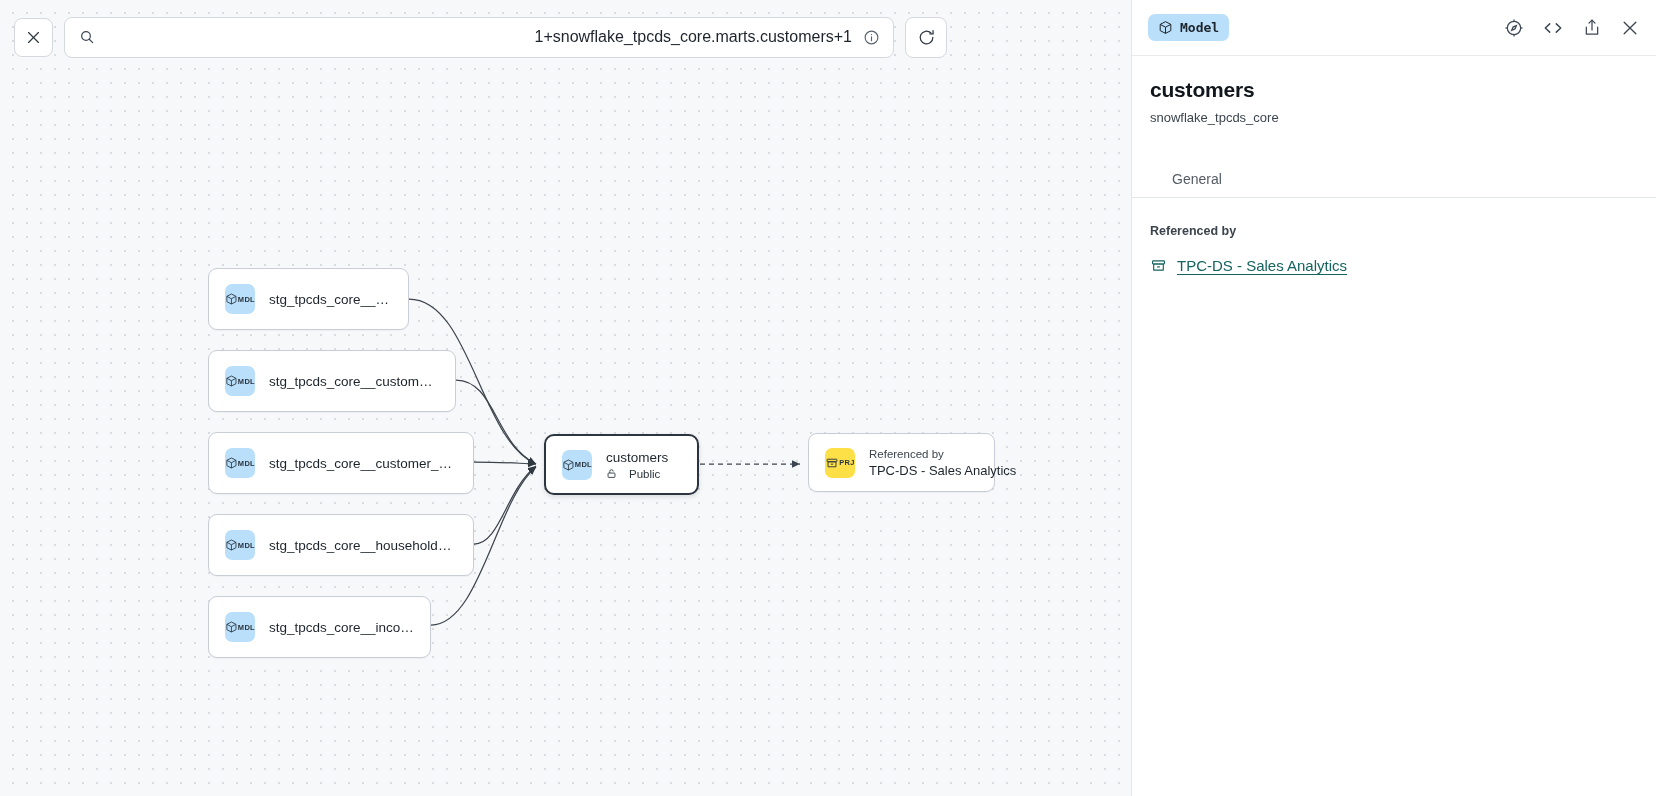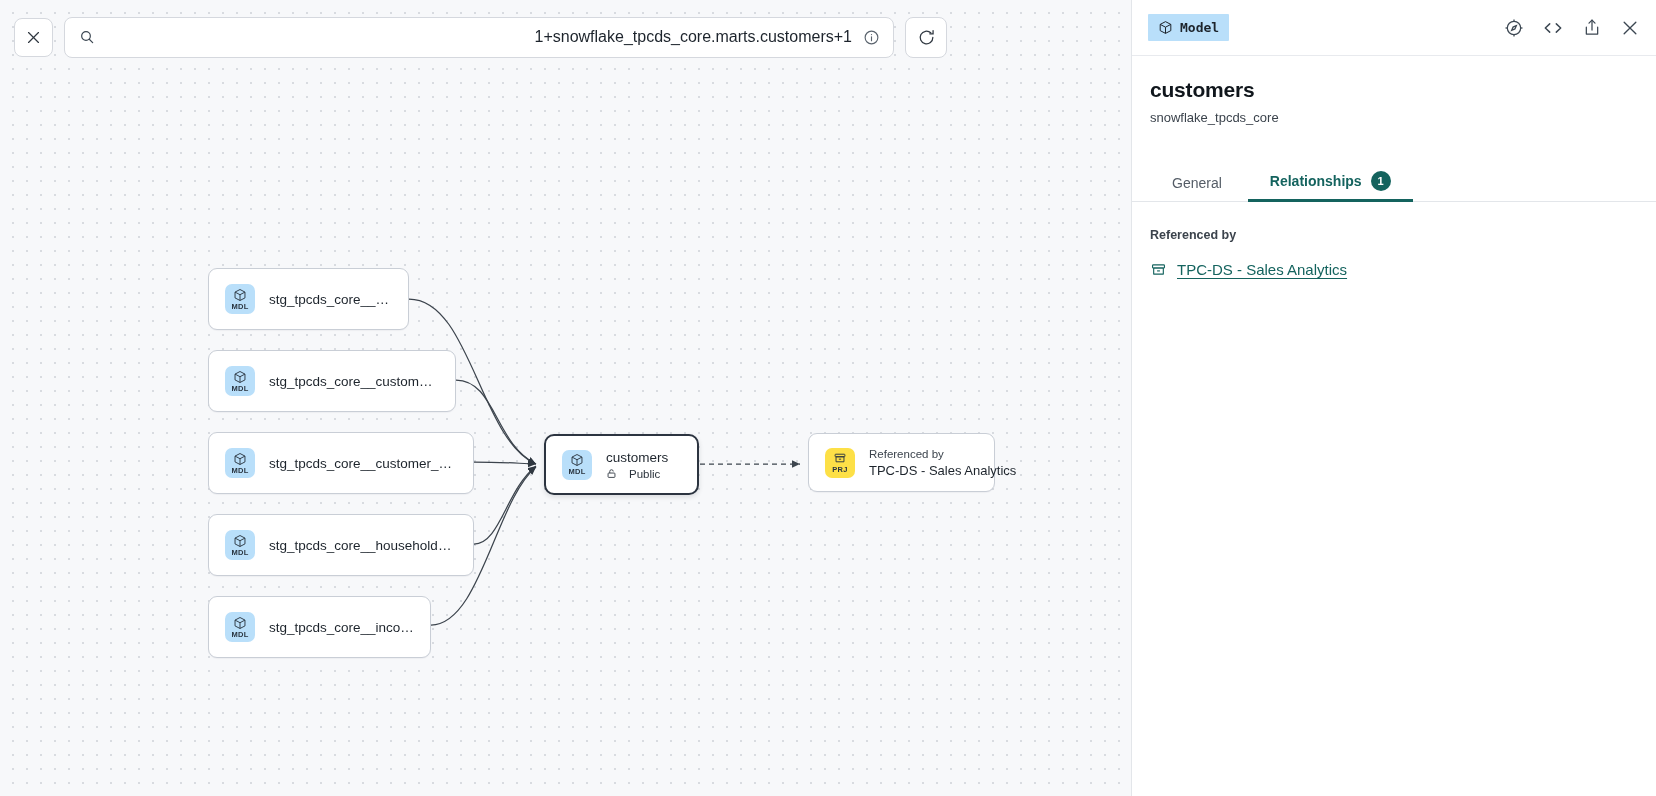--- a/index.html
+++ b/index.html
@@ -69,21 +69,21 @@
   }
   .node.focus {
     border: 2px solid #2c3440;
     border-radius: 10px;
     box-shadow: 0 2px 5px rgba(20,28,40,.13);
     z-index: 4;
   }
   .badge {
     width: 30px; height: 30px; flex: 0 0 30px;
     border-radius: 7px;
-    display: flex; flex-direction: column; align-items: center; justify-content: center;
+    display: flex; flex-direction: row; align-items: center; justify-content: center;
     gap: 0px;
     line-height: 1;
   }
   .badge.mdl { background: #b9dffa; color: #2a3540; }
   .badge.prj { background: #fde047; color: #2a3540; }
   .badge .bt { font-size: 7.5px; font-weight: 700; letter-spacing: .3px; margin-top: 1px; }
   .node-text { min-width: 0; }
   .node-title { font-size: 13.5px; color: #1d242c; white-space: nowrap; overflow: hidden; text-overflow: ellipsis; }
   .node-sub { font-size: 11.5px; color: #2b333c; display: flex; align-items: center; gap: 12px; margin-top: 3px; }
   .node-kicker { font-size: 11.5px; color: #3c444d; }
@@ -97,21 +97,21 @@
     position: relative;
     display: flex; flex-direction: column;
   }
   .panel-top {
     height: 56px; display: flex; align-items: center;
     padding: 0 16px 0 16px; gap: 10px;
     border-bottom: 1px solid #e8eaee;
   }
   .type-chip {
     background: #b9dffa; color: #1b2franchise; color:#1d242c;
-    border-radius: 1px; padding: 6px 10px;
+    border-radius: 7px; padding: 6px 10px;
     display: inline-flex; align-items: center; gap: 7px;
     font-size: 13px; font-weight: 600;
     font-family: "DejaVu Sans Mono", monospace;
   }
   .panel-actions { margin-left: auto; display: flex; align-items: center; gap: 18px; color: #3c4752; }
   .panel-actions > * { cursor: pointer; display: flex; }
   .panel-body { padding: 22px 18px 0 18px; }
   .p-title { font-size: 21px; font-weight: 700; color: #10161c; letter-spacing: -.2px; }
   .p-sub { font-size: 13px; color: #3b434c; margin-top: 8px; }
 
@@ -347,24 +347,20 @@
     </div>
 
     <div class="panel-body">
       <div class="p-title">customers</div>
       <div class="p-sub">snowflake_tpcds_core</div>
 
       <div class="tabs">
         <div class="tab">
           <span>General</span>
         </div>
-        <div class="tab active">
-          <span>Relationships</span>
-          <span class="tab-badge">1</span>
-        </div>
       </div>
     </div>
 
     <div class="rel-wrap">
       <div class="rel-head">Referenced by</div>
       <div class="rel-item">
         <svg width="17" height="17" viewBox="0 0 24 24" fill="none" stroke="#14635e" stroke-width="1.6" stroke-linejoin="round">
           <rect x="3.6" y="5.5" width="16.8" height="4.4" rx="1.2"></rect>
           <path d="M5.2 9.9h13.6v8.6H5.2z"></path>
             <line x1="10" y1="14" x2="14" y2="14"></line>

